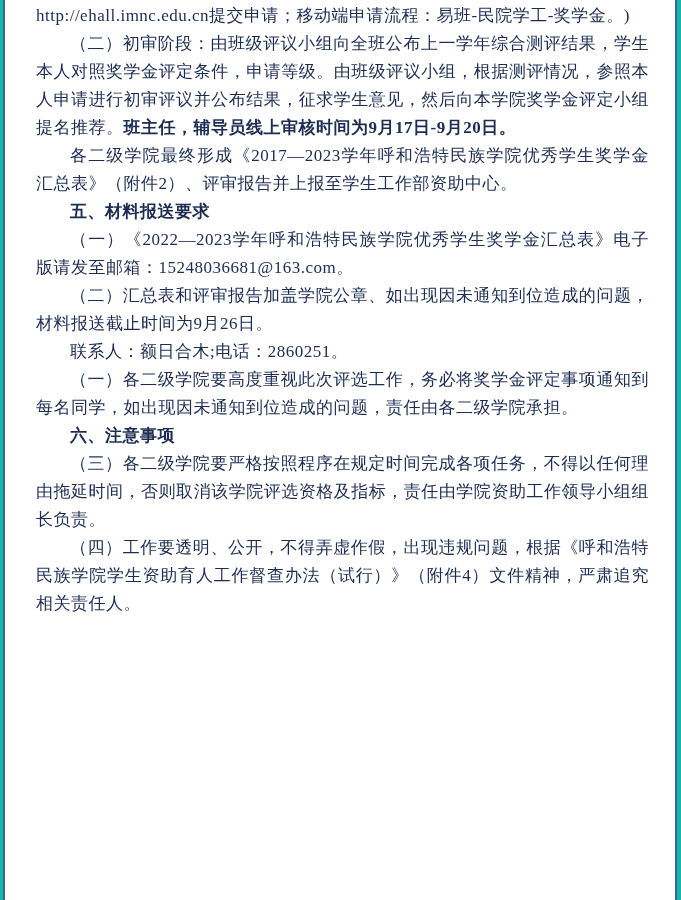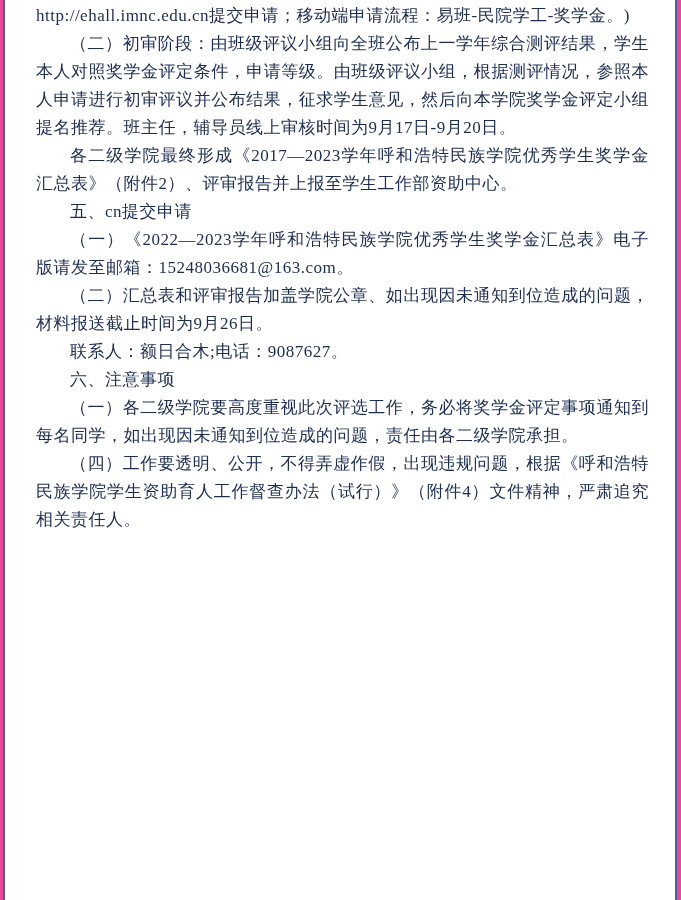--- a/index.html
+++ b/index.html
@@ -4,21 +4,21 @@
 <style>
   html, body {
     margin: 0;
     padding: 0;
     background: #ffffff;
   }
   .viewport {
     position: relative;
     width: 681px;
     height: 900px;
-    background: #ec4899;
+    background: #14b8a6;
     overflow: hidden;
   }
   .doc-frame {
     position: absolute;
     left: 3px;
     top: 0;
     width: 674px;
     height: 900px;
     box-sizing: border-box;
     border-left: 2px solid #3a63a8;
@@ -35,34 +35,35 @@
     letter-spacing: 0.5px;
   }
   .para {
     margin: 0;
     padding: 0;
   }
   .para.indent {
     text-indent: 2em;
   }
   .run.bold, .para.heading .run {
-    font-weight: normal;
+    font-weight: bold;
   }
 </style>
 </head>
 <body>
 
 <div class="viewport">
   <div class="doc-frame" style="border-left-color: rgb(58, 99, 168); border-right-color: rgb(58, 99, 168);">
     <div class="doc-content" style="color: rgb(28, 44, 82);">
         <p class="para"><span class="run">http://ehall.imnc.edu.cn提交申请；移动端申请流程：易班-民院学工-奖学金。)</span></p>
         <p class="para indent"><span class="run">（二）初审阶段：由班级评议小组向全班公布上一学年综合测评结果，学生本人对照奖学金评定条件，申请等级。由班级评议小组，根据测评情况，参照本人申请进行初审评议并公布结果，征求学生意见，然后向本学院奖学金评定小组提名推荐。</span><span class="run bold">班主任，辅导员线上审核时间为9月17日-9月20日。</span></p>
         <p class="para indent"><span class="run">各二级学院最终形成《2017—2023学年呼和浩特民族学院优秀学生奖学金汇总表》（附件2）、评审报告并上报至学生工作部资助中心。</span></p>
-        <p class="para indent heading"><span class="run bold">五、cn提交申请</span></p>
+        <p class="para indent heading"><span class="run bold">五、材料报送要求</span></p>
         <p class="para indent"><span class="run">（一）《2022—2023学年呼和浩特民族学院优秀学生奖学金汇总表》电子版请发至邮箱：15248036681@163.com。</span></p>
         <p class="para indent"><span class="run">（二）汇总表和评审报告加盖学院公章、如出现因未通知到位造成的问题，材料报送截止时间为9月26日。</span></p>
-        <p class="para indent"><span class="run">联系人：额日合木;电话：9087627。</span></p>
+        <p class="para indent"><span class="run">联系人：额日合木;电话：2860251。</span></p>
+        <p class="para indent"><span class="run">（一）各二级学院要高度重视此次评选工作，务必将奖学金评定事项通知到每名同学，如出现因未通知到位造成的问题，责任由各二级学院承担。</span></p>
         <p class="para indent heading"><span class="run bold">六、注意事项</span></p>
-        <p class="para indent"><span class="run">（一）各二级学院要高度重视此次评选工作，务必将奖学金评定事项通知到每名同学，如出现因未通知到位造成的问题，责任由各二级学院承担。</span></p>
+        <p class="para indent"><span class="run">（三）各二级学院要严格按照程序在规定时间完成各项任务，不得以任何理由拖延时间，否则取消该学院评选资格及指标，责任由学院资助工作领导小组组长负责。</span></p>
         <p class="para indent"><span class="run">（四）工作要透明、公开，不得弄虚作假，出现违规问题，根据《呼和浩特民族学院学生资助育人工作督查办法（试行）》（附件4）文件精神，严肃追究相关责任人。</span></p>
       </div>
   </div>
 </div>
 
 </body></html>

